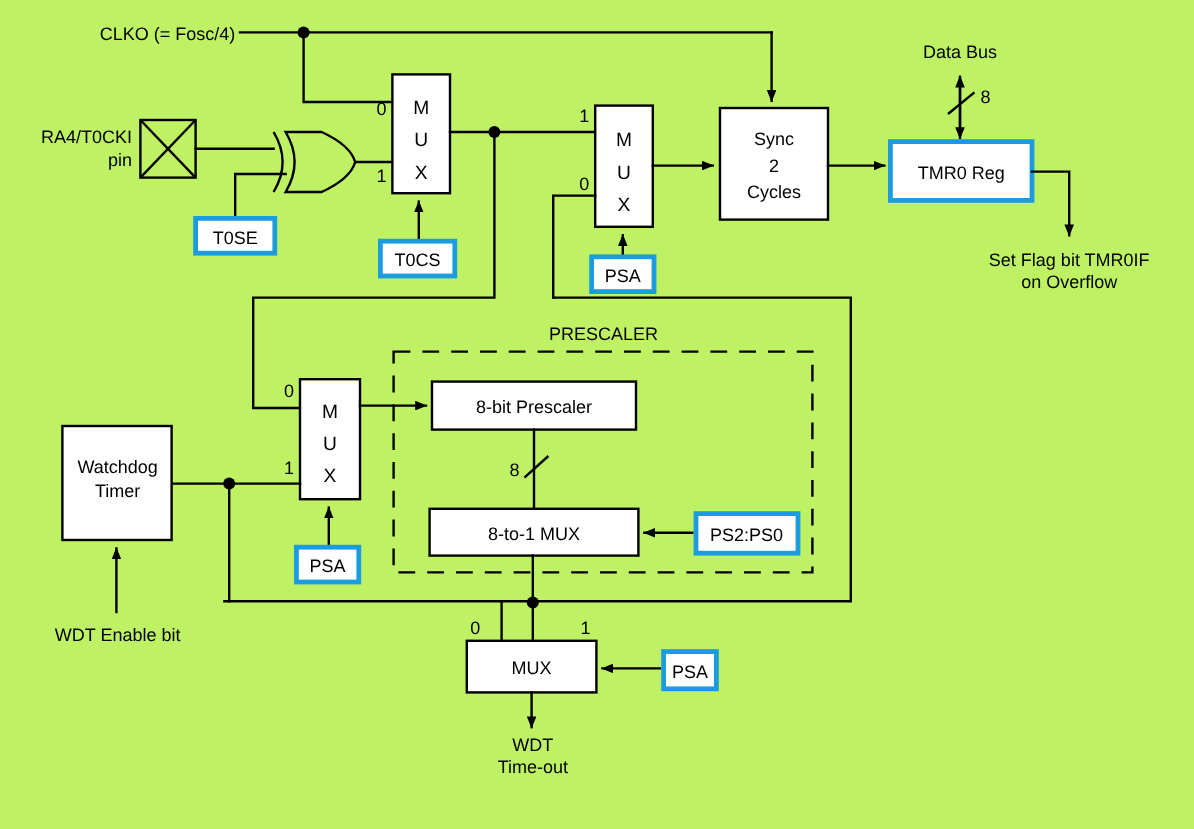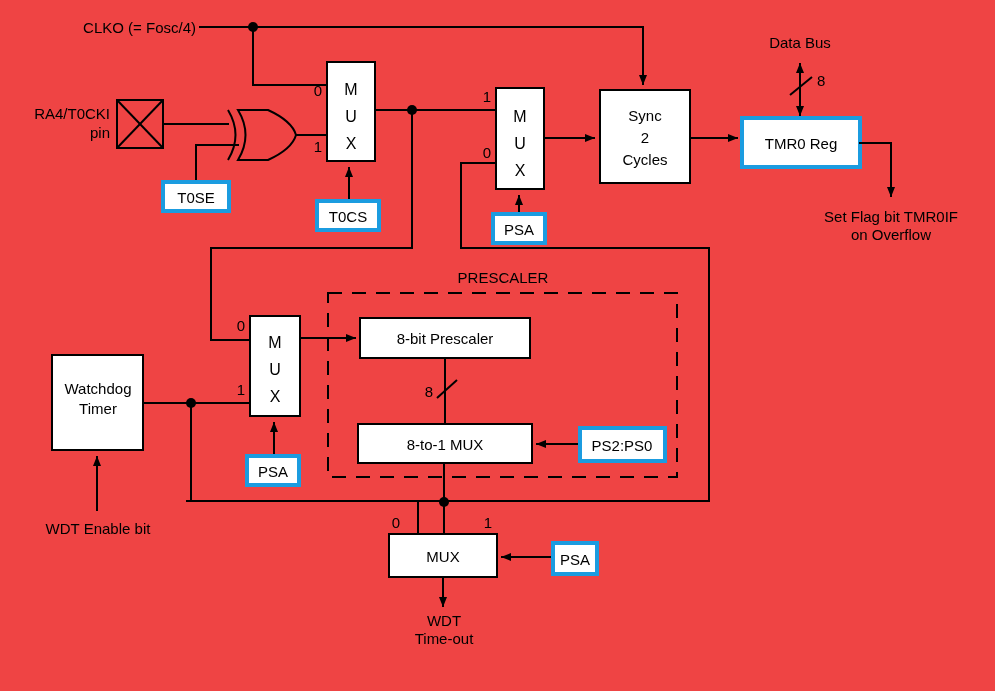--- a/index.html
+++ b/index.html
@@ -5,21 +5,21 @@
 <style>
   html, body {
     margin: 0;
     padding: 0;
     background: #ffffff;
   }
   #canvas {
     position: relative;
     width: 995px;
     height: 691px;
-    background: #ef4444;
+    background: #bef264;
     font-family: "Liberation Sans", sans-serif;
     overflow: hidden;
   }
   svg.diagram {
     position: absolute;
     left: 0;
     top: 0;
     width: 995px;
     height: 691px;
   }

